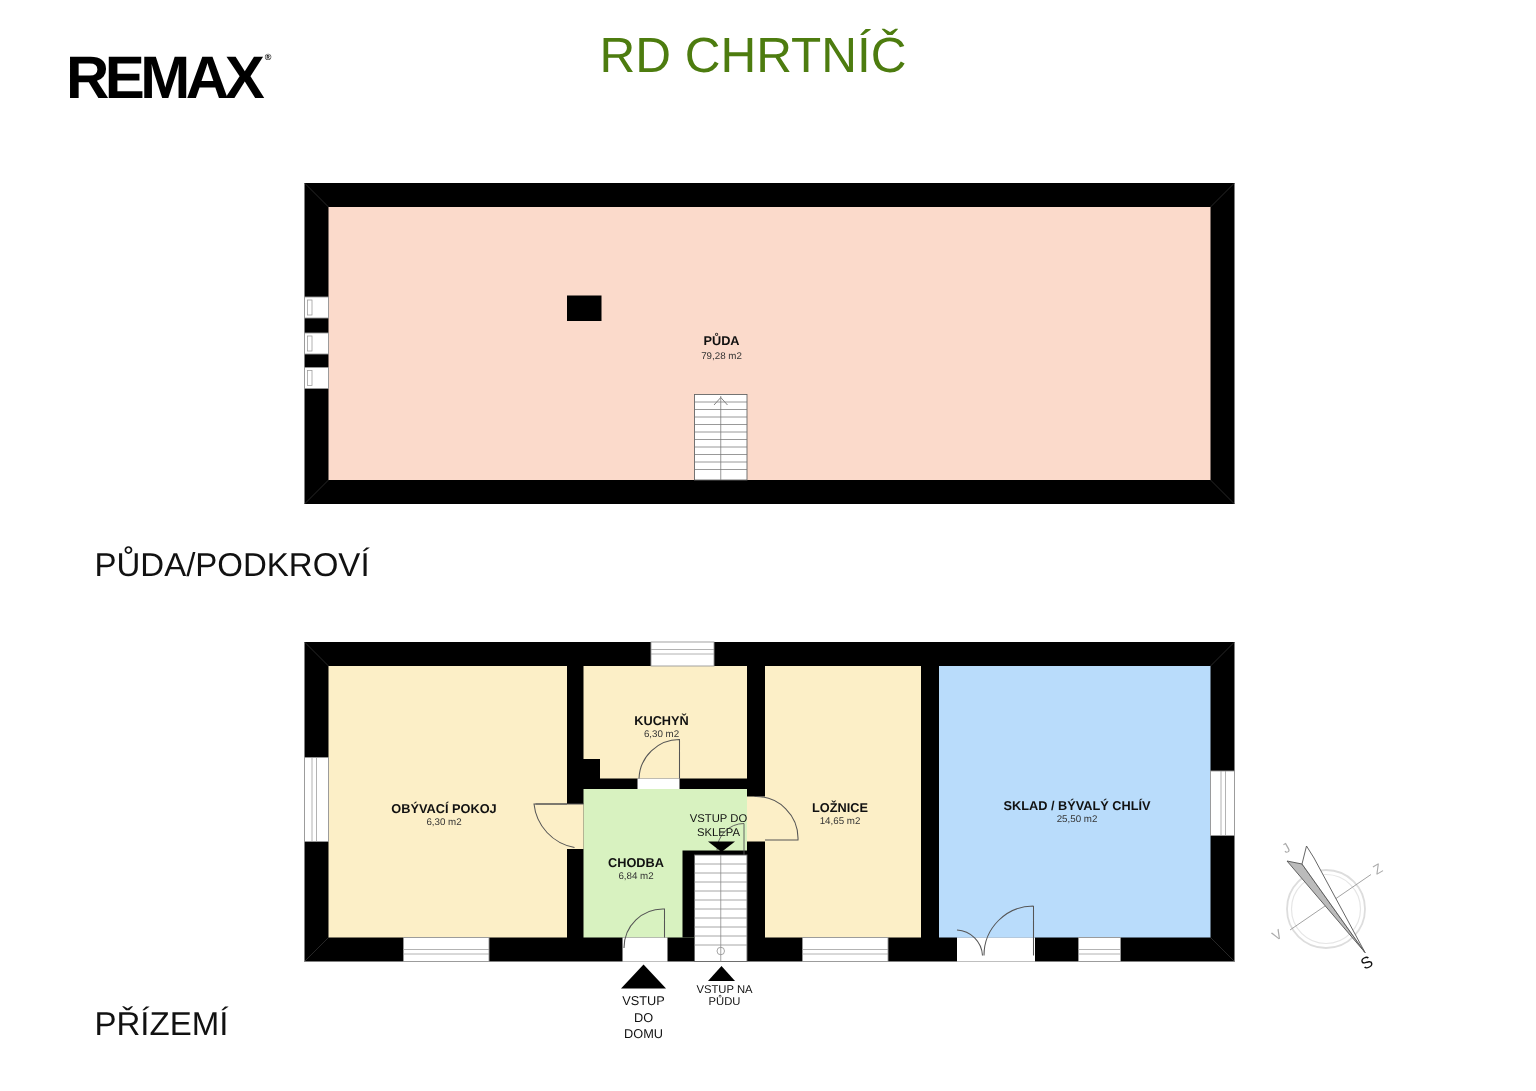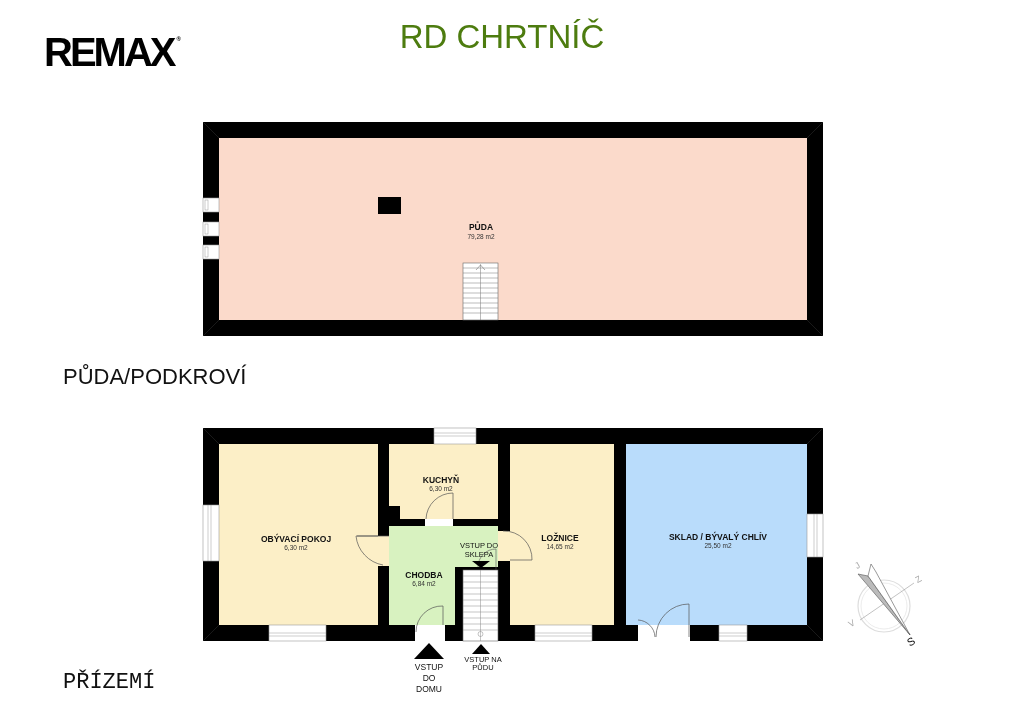--- a/index.html
+++ b/index.html
@@ -15,21 +15,21 @@
     .els { font-family: "Liberation Sans", sans-serif; font-size: 7.5px; fill: #111; text-anchor: middle; }
     .cmp { font-family: "Liberation Sans", sans-serif; font-size: 9px; fill: #aaa; text-anchor: middle; }
   </style>
 </head>
 <body>
 
 <div class="logo"><span>REMAX</span><sup>®</sup></div>
 <div class="title">RD CHRTNÍČ</div>
 
 <div class="section-label" style="left:63px; top:364px;">PŮDA/PODKROVÍ</div>
-<div class="section-label" style="left:63px; top:670px;font-family:Liberation Mono, monospace;">PŘÍZEMÍ</div>
+<div class="section-label" style="left:63px; top:670px;">PŘÍZEMÍ</div>
 
 <svg width="1024" height="727" viewBox="0 0 1024 727" xmlns="http://www.w3.org/2000/svg">
 
   <g>
     <rect x="203" y="122" width="620" height="214" fill="#000"></rect>
     <rect x="219" y="138" width="588" height="182" fill="#fbdacb"></rect>
 
     <line x1="203" y1="122" x2="219" y2="138" stroke="#333" stroke-width="0.5"></line>
     <line x1="823" y1="122" x2="807" y2="138" stroke="#333" stroke-width="0.5"></line>
     <line x1="203" y1="336" x2="219" y2="320" stroke="#333" stroke-width="0.5"></line>

